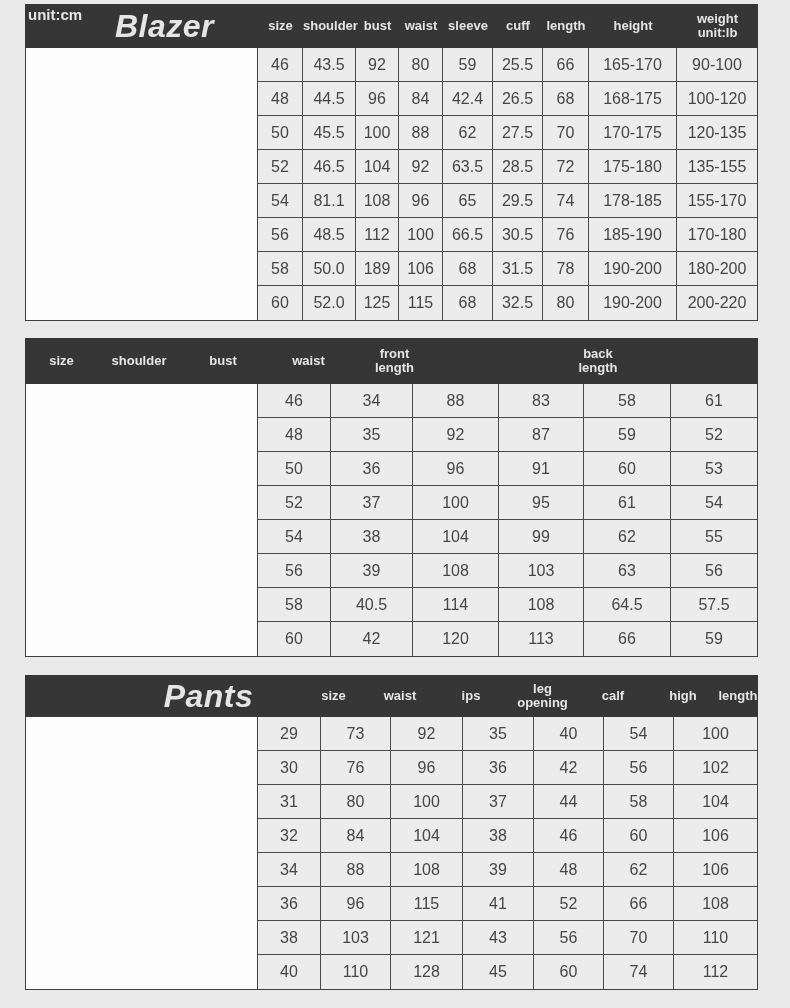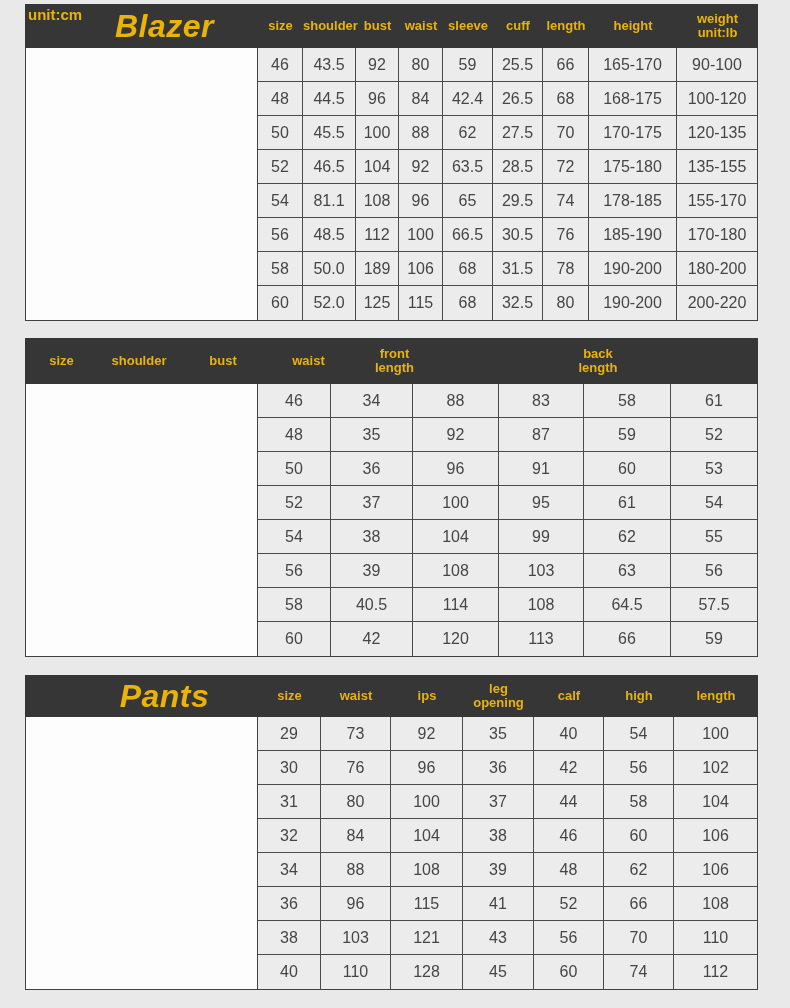--- a/index.html
+++ b/index.html
@@ -13,25 +13,25 @@
   .sheet { padding: 4px 32px 0 25px; }
   section.chart { width: 733px; }
   .s1 { margin-bottom: 17px; }
   .s2 { margin-bottom: 18px; }
 
   .bar {
     position: relative;
     background: #363636;
     display: flex;
     align-items: stretch;
-    color: #eab308;
+    color: #e5e5e5;
   }
   .s1 .bar { height: 44px; }
   .s2 .bar { height: 46px; }
-  .s3 .bar { height: 42px; }
+  .s3 .bar { height: 42px; padding-left: 44px; }
 
   .unit {
     position: absolute; left: 3px; top: 2px;
     font-size: 15px; font-weight: bold;
   }
   .title-area {
     width: 233px; flex: 0 0 233px;
     display: flex; align-items: center; justify-content: center;
     padding-left: 46px;
   }

